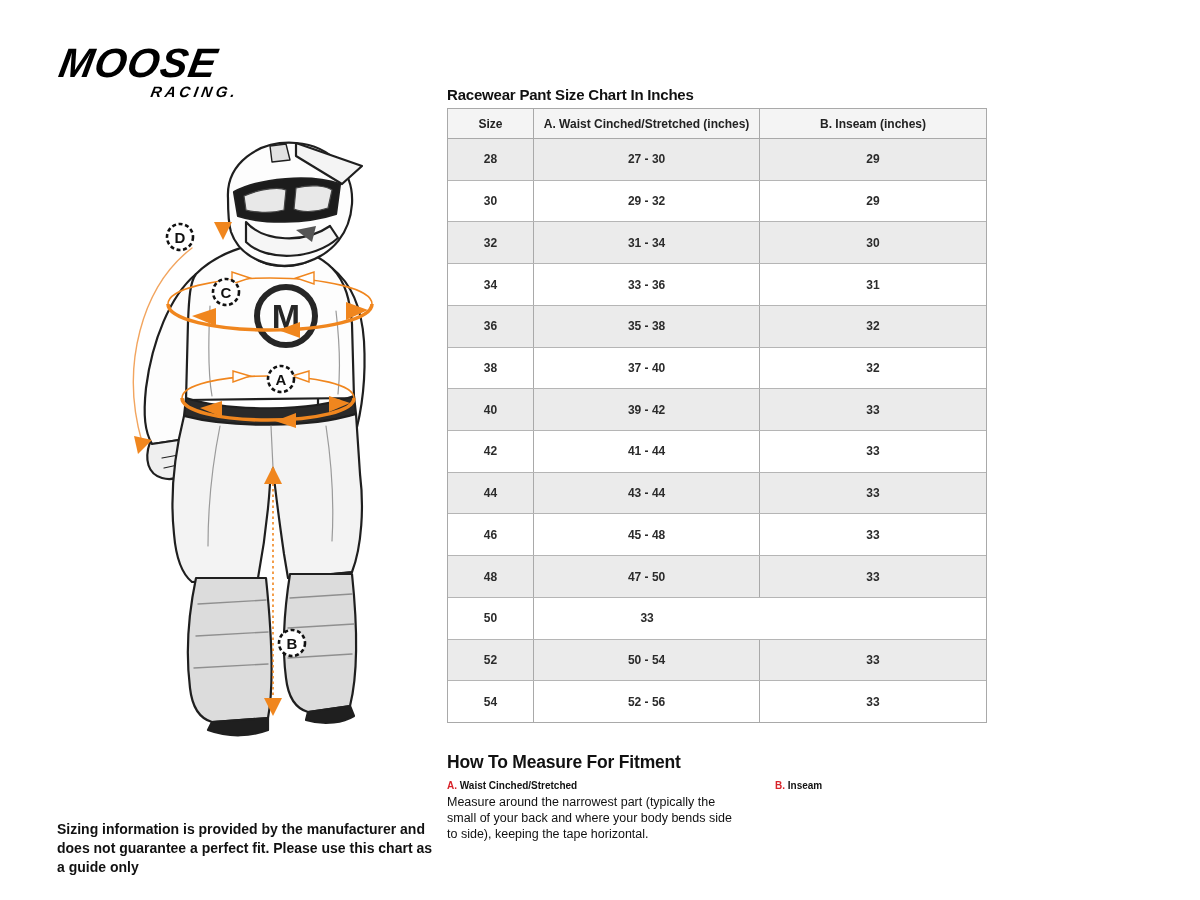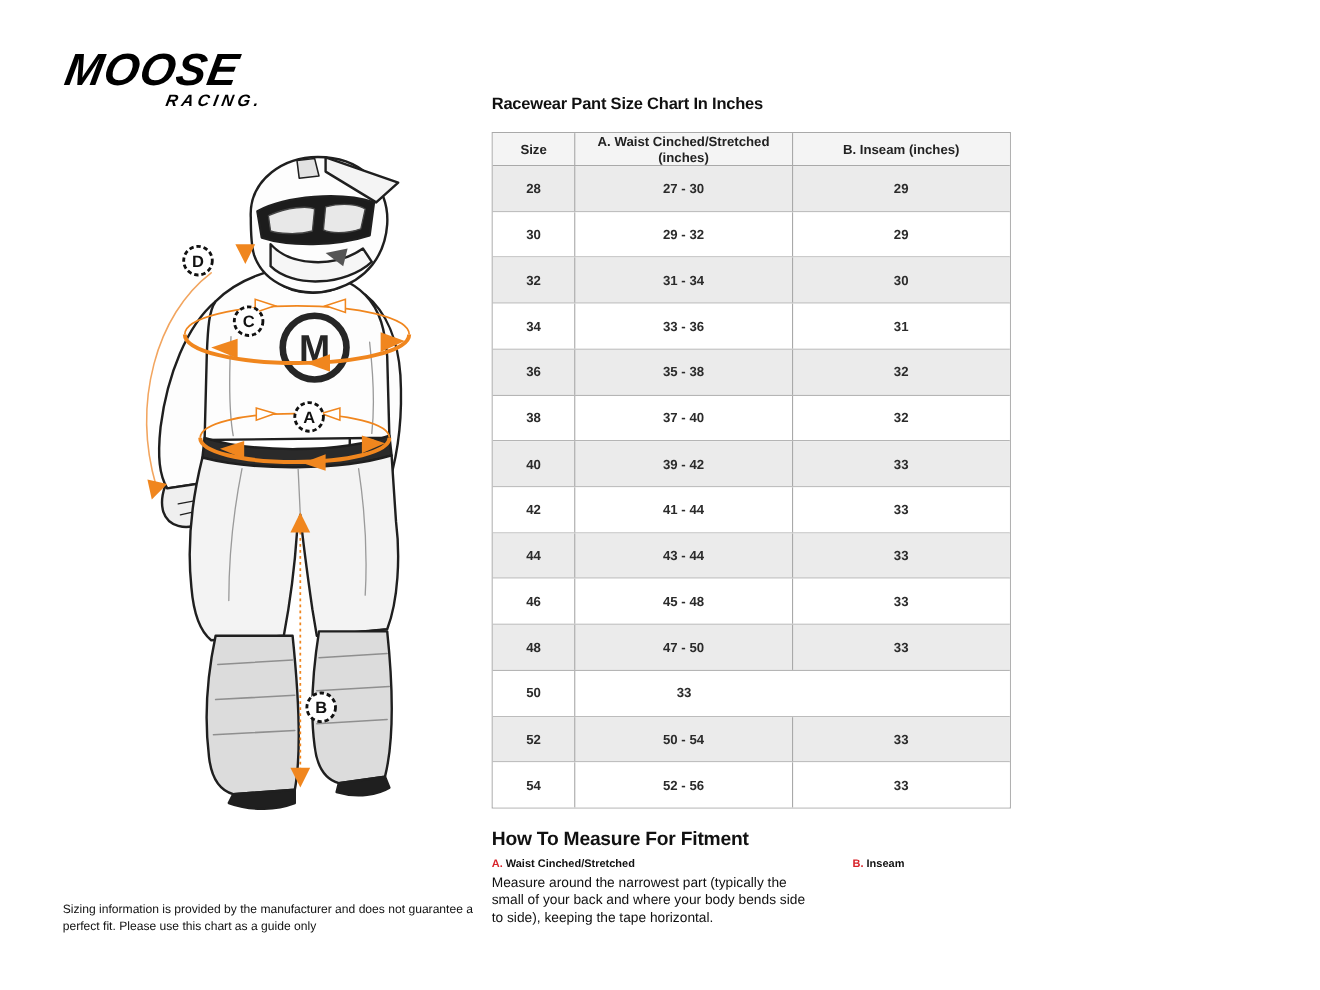--- a/index.html
+++ b/index.html
@@ -20,21 +20,21 @@
   }
   
   .figure{position:absolute;left:100px;top:126px;width:345px;height:618px;}
   
   .title{
     position:absolute;left:447px;top:86px;font-size:15px;font-weight:700;
     letter-spacing:-.2px;color:#111;
   }
   
   .size-table{
-    position:absolute;left:447px;top:120px;width:472px;
+    position:absolute;left:447px;top:108px;width:540px;
     border:1px solid #a9a9a9;box-sizing:border-box;background:#fff;
   }
   .thead{display:flex;height:29px;background:#f4f4f4;border-bottom:1px solid #a9a9a9;}
   .tbody{display:flex;flex-direction:column;height:583px;}
   .trow{display:flex;flex:1;border-bottom:1px solid #b5b5b5;background:#fff;}
   .trow:last-child{border-bottom:none;}
   .trow.alt{background:#ebebeb;}
   .tcell,.hcell{
     display:flex;align-items:center;justify-content:center;
     font-size:12px;font-weight:700;color:#2b2b2b;box-sizing:border-box;
@@ -49,21 +49,21 @@
   }
   .howto-col{position:absolute;top:780px;}
   .howto-col.a{left:447px;width:298px;}
   .howto-col.b{left:775px;width:306px;}
   .howto-sub{font-size:10px;font-weight:700;color:#111;margin-bottom:3px;}
   .howto-sub .red{color:#d8232a;}
   .howto-body{font-size:12.5px;font-weight:400;line-height:1.28;color:#111;}
   
   .disclaimer{
     position:absolute;left:57px;top:820px;width:380px;
-    font-size:11px;font-weight:400;line-height:1.35;color:#111;
+    font-size:14px;font-weight:700;line-height:1.35;color:#111;
   }
 </style>
 </head>
 <body>
 
 <div class="logo">
   <div class="moose">MOOSE</div>
   <div class="racing">RACING.</div>
 </div>
 

